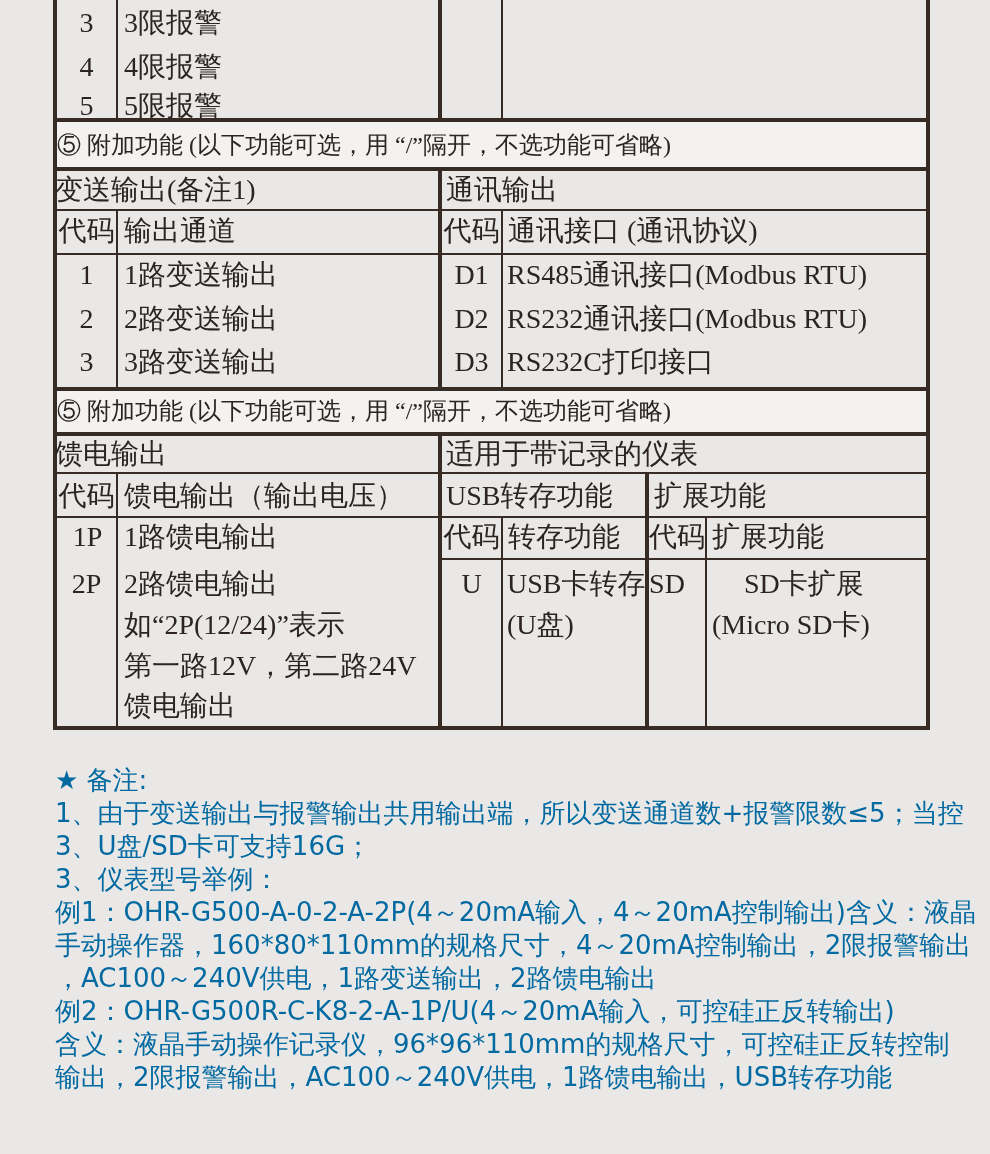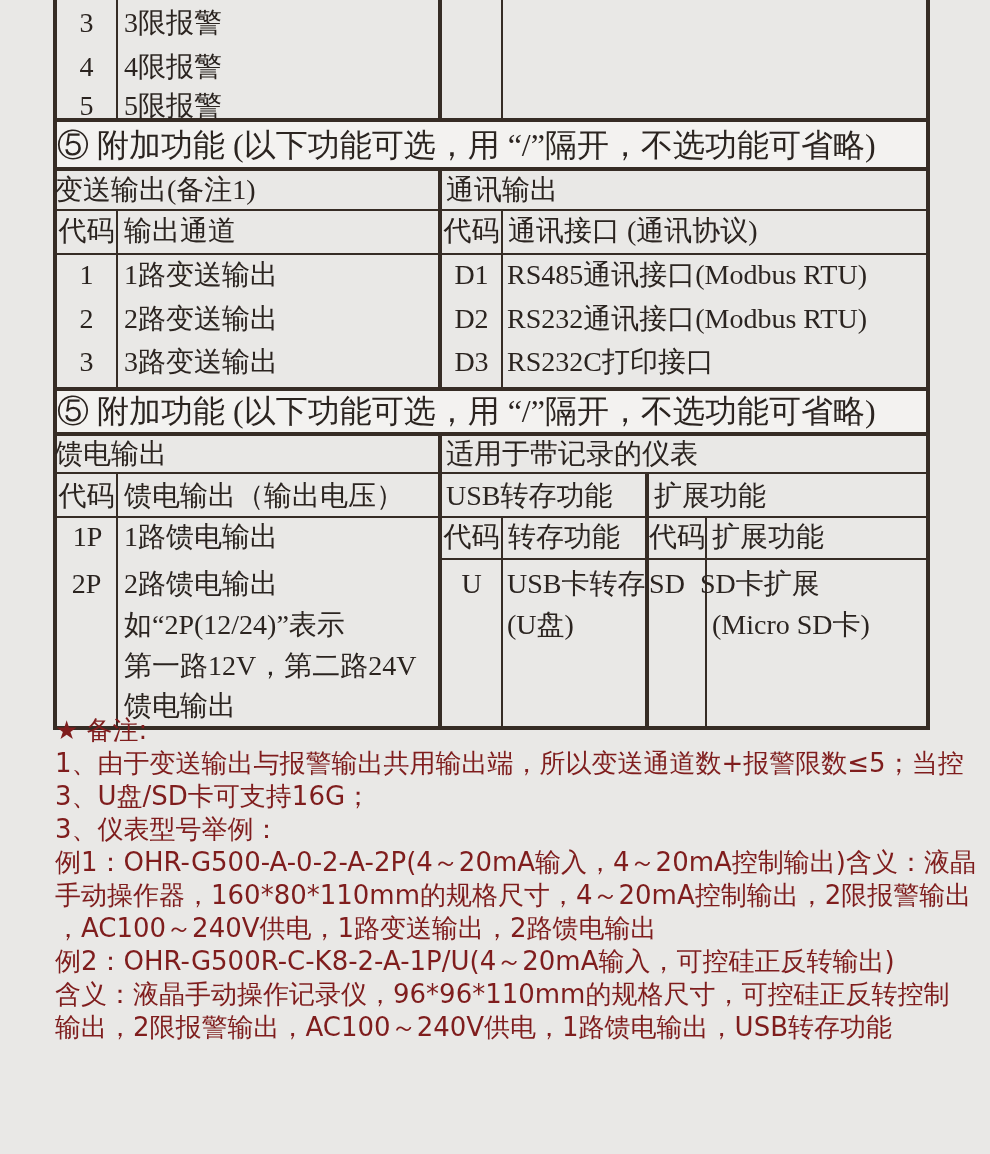--- a/index.html
+++ b/index.html
@@ -2,23 +2,23 @@
 <html><head>
 <meta charset="utf-8">
 <style>
   html,body{margin:0;padding:0;}
   .page{position:relative;width:990px;height:1154px;background:#e9e8e6;overflow:hidden;
         font-family:"Liberation Serif","DejaVu Serif",serif;color:#2b2420;}
   .ln{position:absolute;background:#362c25;}
   .band{position:absolute;left:57px;width:869px;background:#f3f2f0;}
   .t{position:absolute;height:36px;line-height:36px;font-size:28px;white-space:nowrap;}
   .c{text-align:center;}
-  .hdr{font-size:32px;}
-  .notes{position:absolute;left:55px;top:714px;width:920px;
-         font-family:"DejaVu Sans","Liberation Sans",sans-serif;color:#7f1d1d;}
+  .hdr{font-size:24px;}
+  .notes{position:absolute;left:55px;top:764px;width:920px;
+         font-family:"DejaVu Sans","Liberation Sans",sans-serif;color:#0369a1;}
   .notes div{height:33px;line-height:33px;font-size:26px;white-space:nowrap;}
 </style>
 </head>
 <body>
 
 <div class="page">
 
   <div class="ln" style="left:53px;top:0;width:4px;height:730px"></div>
   <div class="ln" style="left:926px;top:0;width:4px;height:730px"></div>
   <div class="ln" style="left:438px;top:0;width:4px;height:118px"></div>
@@ -98,21 +98,21 @@
   <div class="t c" style="left:57px;top:566px;width:59px">2P</div>
   <div class="t" style="left:124px;top:566px">2路馈电输出</div>
   <div class="t" style="left:124px;top:607px">如“2P(12/24)”表示</div>
   <div class="t" style="left:124px;top:648px">第一路12V，第二路24V</div>
   <div class="t" style="left:124px;top:688px">馈电输出</div>
 
   <div class="t c" style="left:442px;top:566px;width:59px">U</div>
   <div class="t" style="left:507px;top:566px">USB卡转存</div>
   <div class="t" style="left:507px;top:607px">(U盘)</div>
   <div class="t c" style="left:649px;top:566px;width:36px">SD</div>
-  <div class="t" style="left:700px;top:566px">SD卡扩展</div>
+  <div class="t" style="left:744px;top:566px">SD卡扩展</div>
   <div class="t" style="left:712px;top:607px">(Micro SD卡)</div>
 
   <div class="notes">
     <div>★ 备注:</div>
     <div>1、由于变送输出与报警输出共用输出端，所以变送通道数+报警限数≤5；当控</div>
     <div>3、U盘/SD卡可支持16G；</div>
     <div>3、仪表型号举例：</div>
     <div>例1：OHR-G500-A-0-2-A-2P(4～20mA输入，4～20mA控制输出)含义：液晶</div>
     <div>手动操作器，160*80*110mm的规格尺寸，4～20mA控制输出，2限报警输出</div>
     <div>，AC100～240V供电，1路变送输出，2路馈电输出</div>

